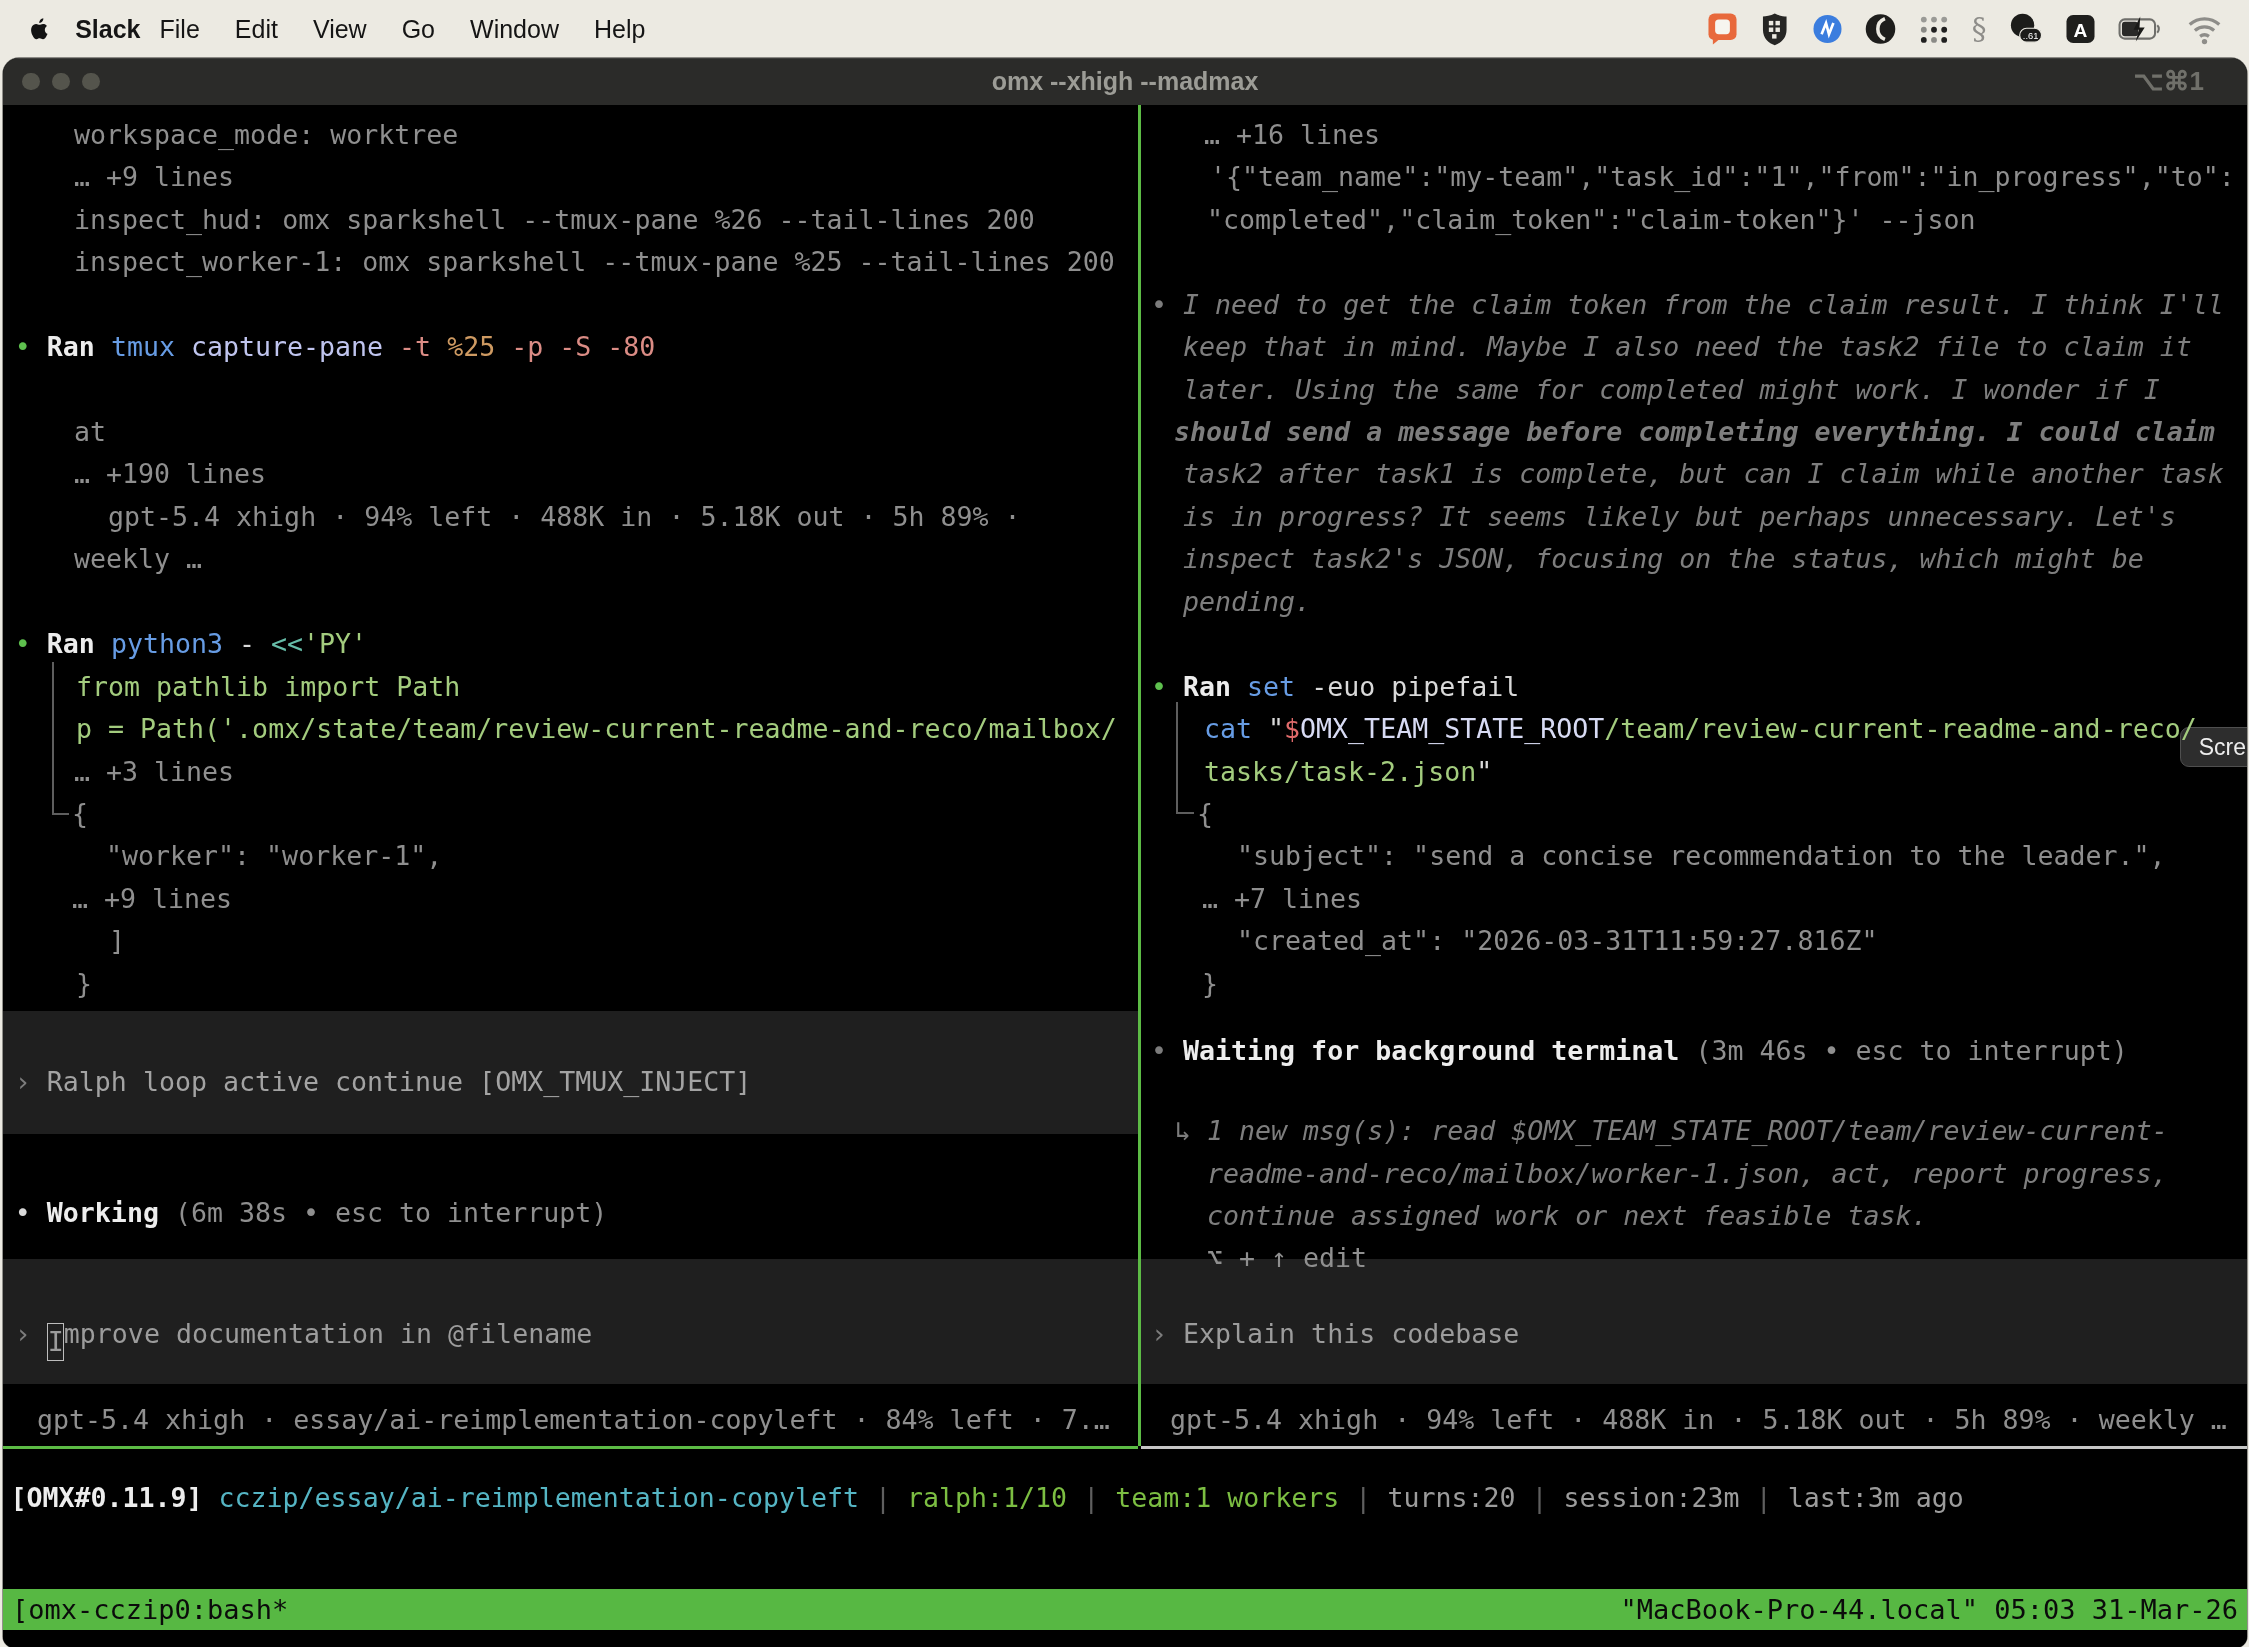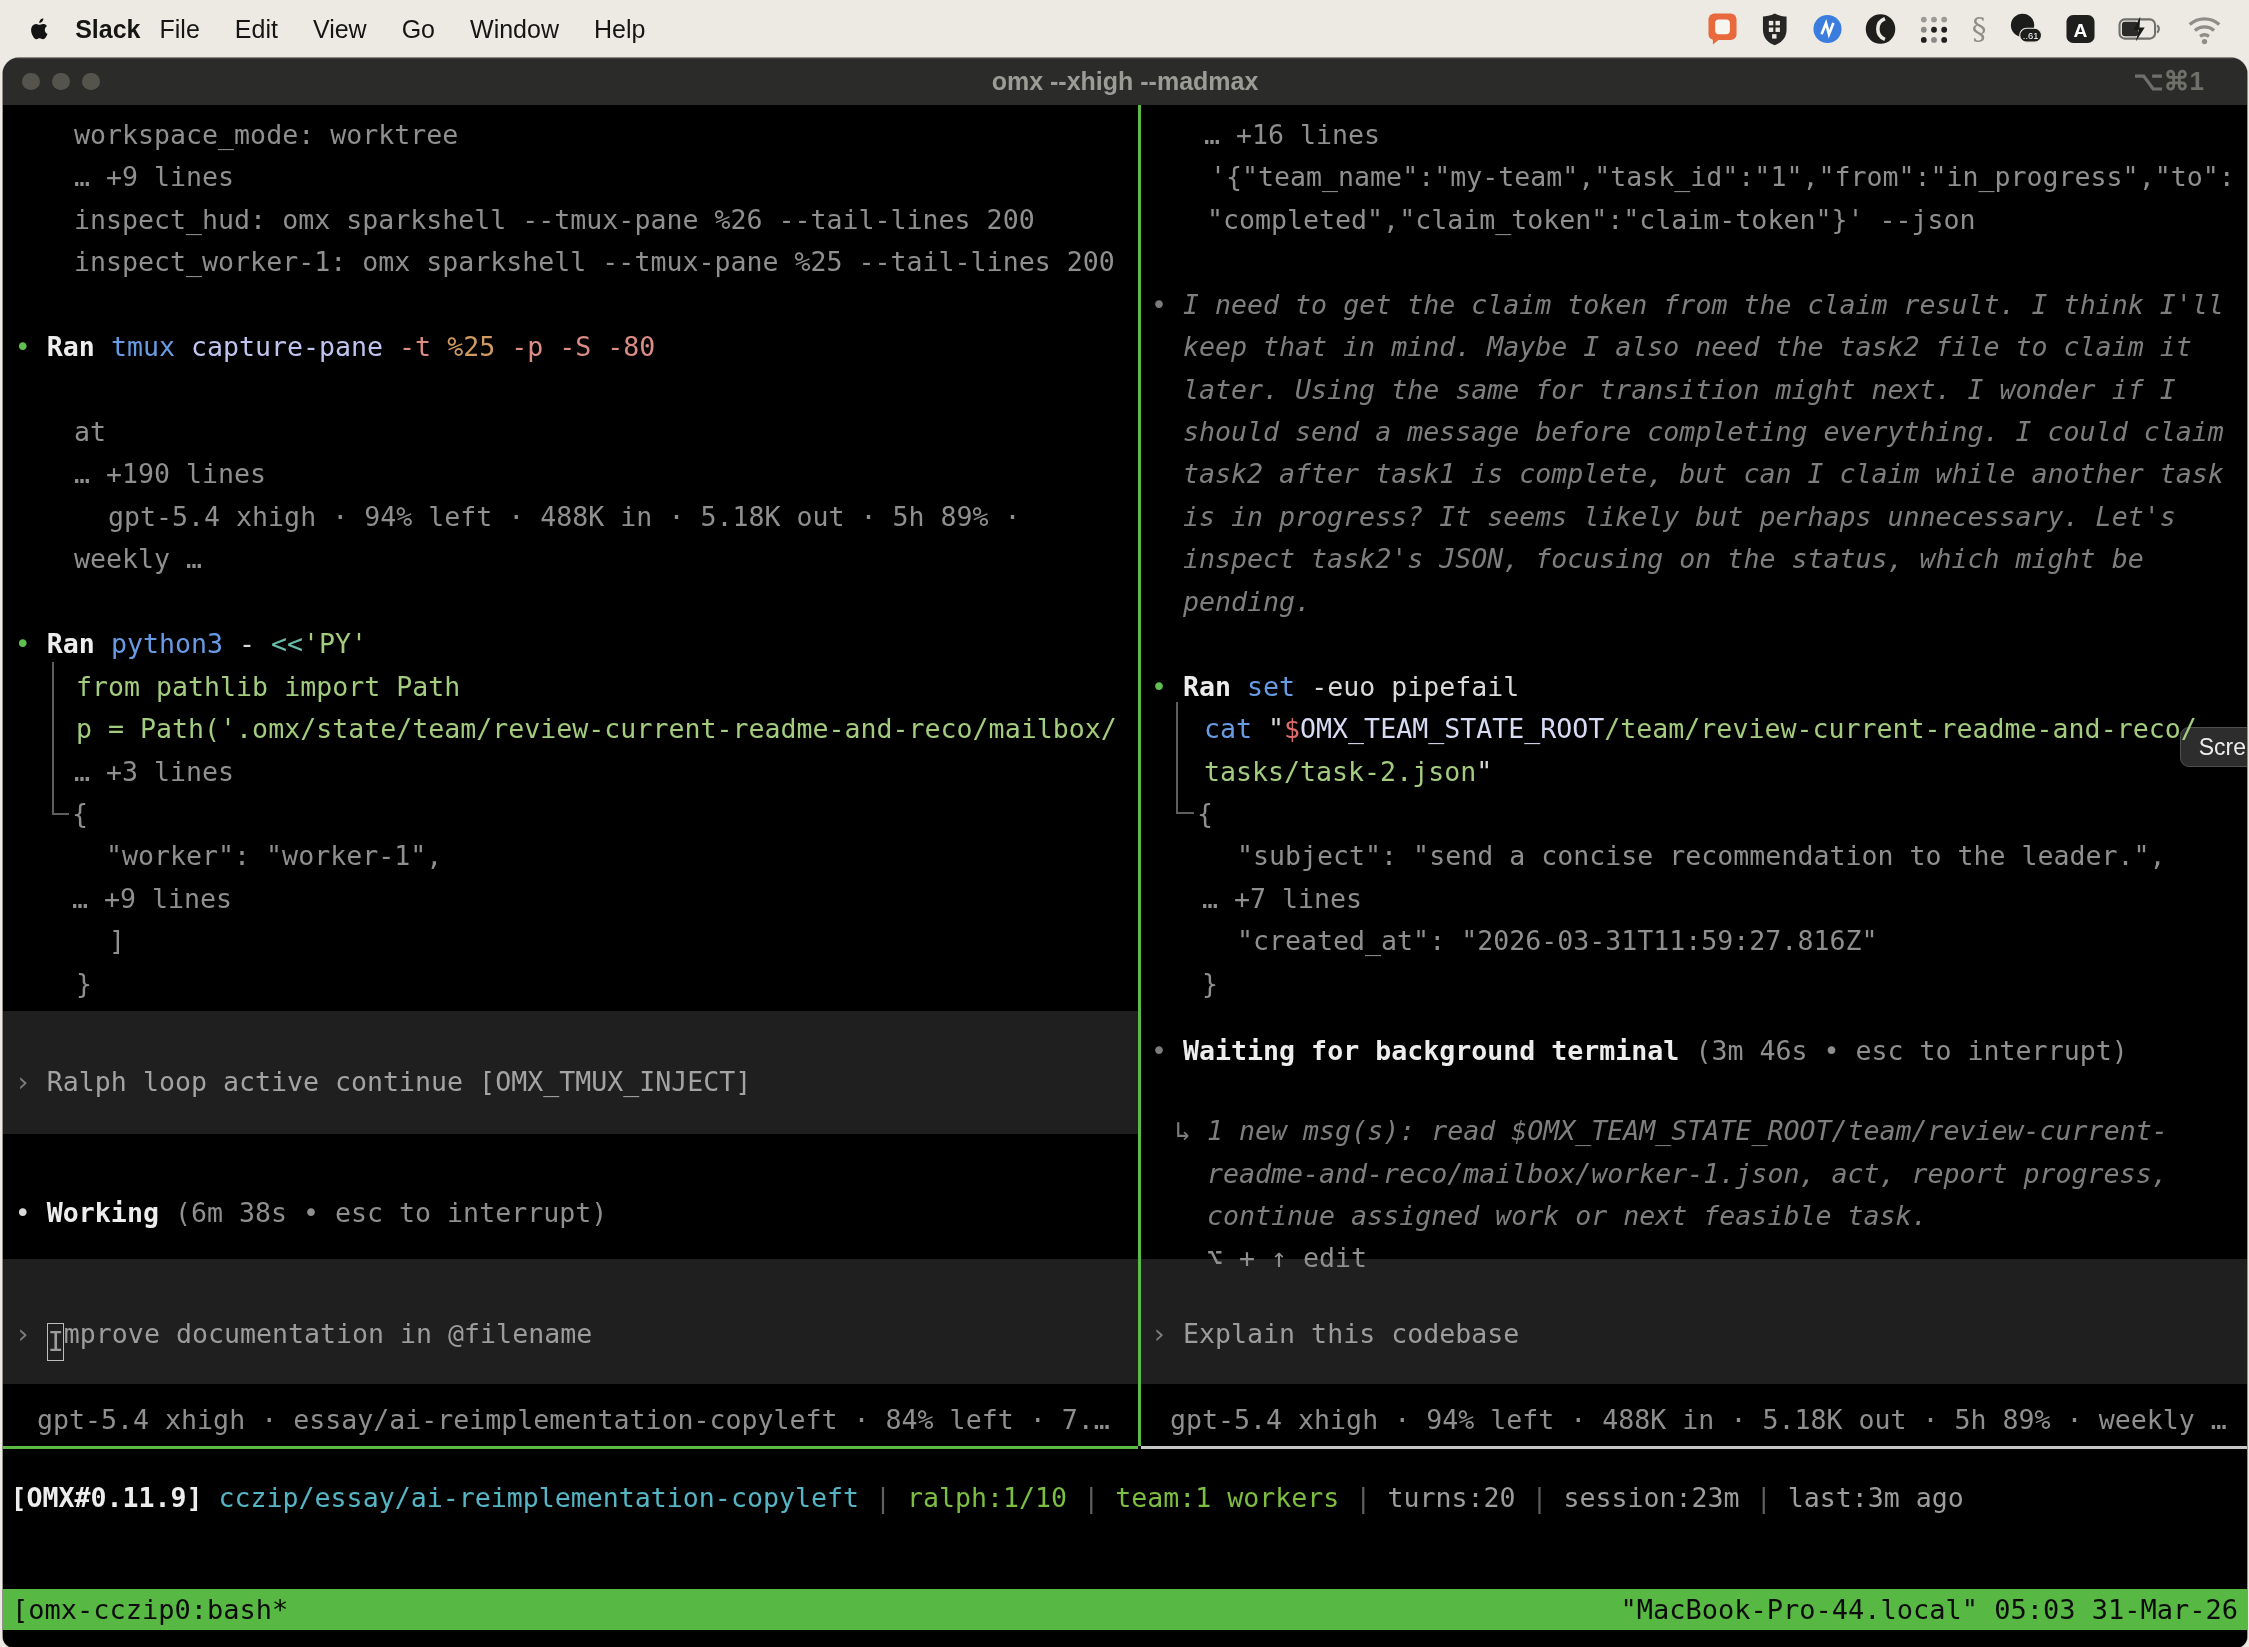--- a/index.html
+++ b/index.html
@@ -207,22 +207,22 @@
       </div>
     <div class="pane" id="pane-right">
       <div class="connector" style="left:35px;top:597px;width:16px;height:110px;"></div>
       <div class="tooltip">Scre</div>
     <div class="band" style="top: 1154px; height: 125px;"></div>
         <div class="tline" style="top: 8.9px; left: 63px;"><span class="c-gray">… +16 lines</span></div>
         <div class="tline" style="top: 51px; left: 69px;"><span class="c-gray">'{"team_name":"my-team","task_id":"1","from":"in_progress","to":</span></div>
         <div class="tline" style="top: 94px; left: 66px;"><span class="c-gray">"completed","claim_token":"claim-token"}' --json</span></div>
         <div class="tline" style="top: 179px; left: 10px;"><span class="c-gray2">• </span><span class="c-ital">I need to get the claim token from the claim result. I think I'll</span></div>
         <div class="tline" style="top: 221px; left: 42px;"><span class="c-ital">keep that in mind. Maybe I also need the task2 file to claim it</span></div>
-        <div class="tline" style="top: 264px; left: 42px;"><span class="c-ital">later. Using the same for transition might next. I wonder if I</span></div>
-        <div class="tline" style="top: 306px; left: 42px;"><span class="c-ital">should send a message before completing everything. I could claim</span></div>
+        <div class="tline" style="top: 264px; left: 42px;"><span class="c-ital">later. Using the same for completed might work. I wonder if I</span></div>
+        <div class="tline" style="top: 306px; left: 33px; font-weight: bold;"><span class="c-ital">should send a message before completing everything. I could claim</span></div>
         <div class="tline" style="top: 348px; left: 42px;"><span class="c-ital">task2 after task1 is complete, but can I claim while another task</span></div>
         <div class="tline" style="top: 391px; left: 42px;"><span class="c-ital">is in progress? It seems likely but perhaps unnecessary. Let's</span></div>
         <div class="tline" style="top: 433px; left: 42px;"><span class="c-ital">inspect task2's JSON, focusing on the status, which might be</span></div>
         <div class="tline" style="top: 476px; left: 42px;"><span class="c-ital">pending.</span></div>
         <div class="tline" style="top: 561px; left: 10px;"><span class="c-bullet">• </span><span class="c-whiteb">Ran </span><span class="c-blue">set </span><span class="c-white">-euo pipefail</span></div>
         <div class="tline" style="top: 603px; left: 63px;"><span class="c-blue">cat </span><span class="c-white">"</span><span class="c-red">$</span><span class="c-lav2">OMX_TEAM_STATE_ROOT</span><span class="c-green">/team/review-current-readme-and-reco/</span></div>
         <div class="tline" style="top: 646px; left: 63px;"><span class="c-green">tasks/task-2.json</span><span class="c-white">"</span></div>
         <div class="tline" style="top: 688px; left: 56px;"><span class="c-gray">{</span></div>
         <div class="tline" style="top: 730px; left: 96px;"><span class="c-gray">"subject": "send a concise recommendation to the leader.",</span></div>
         <div class="tline" style="top: 773px; left: 61px;"><span class="c-gray">… +7 lines</span></div>

